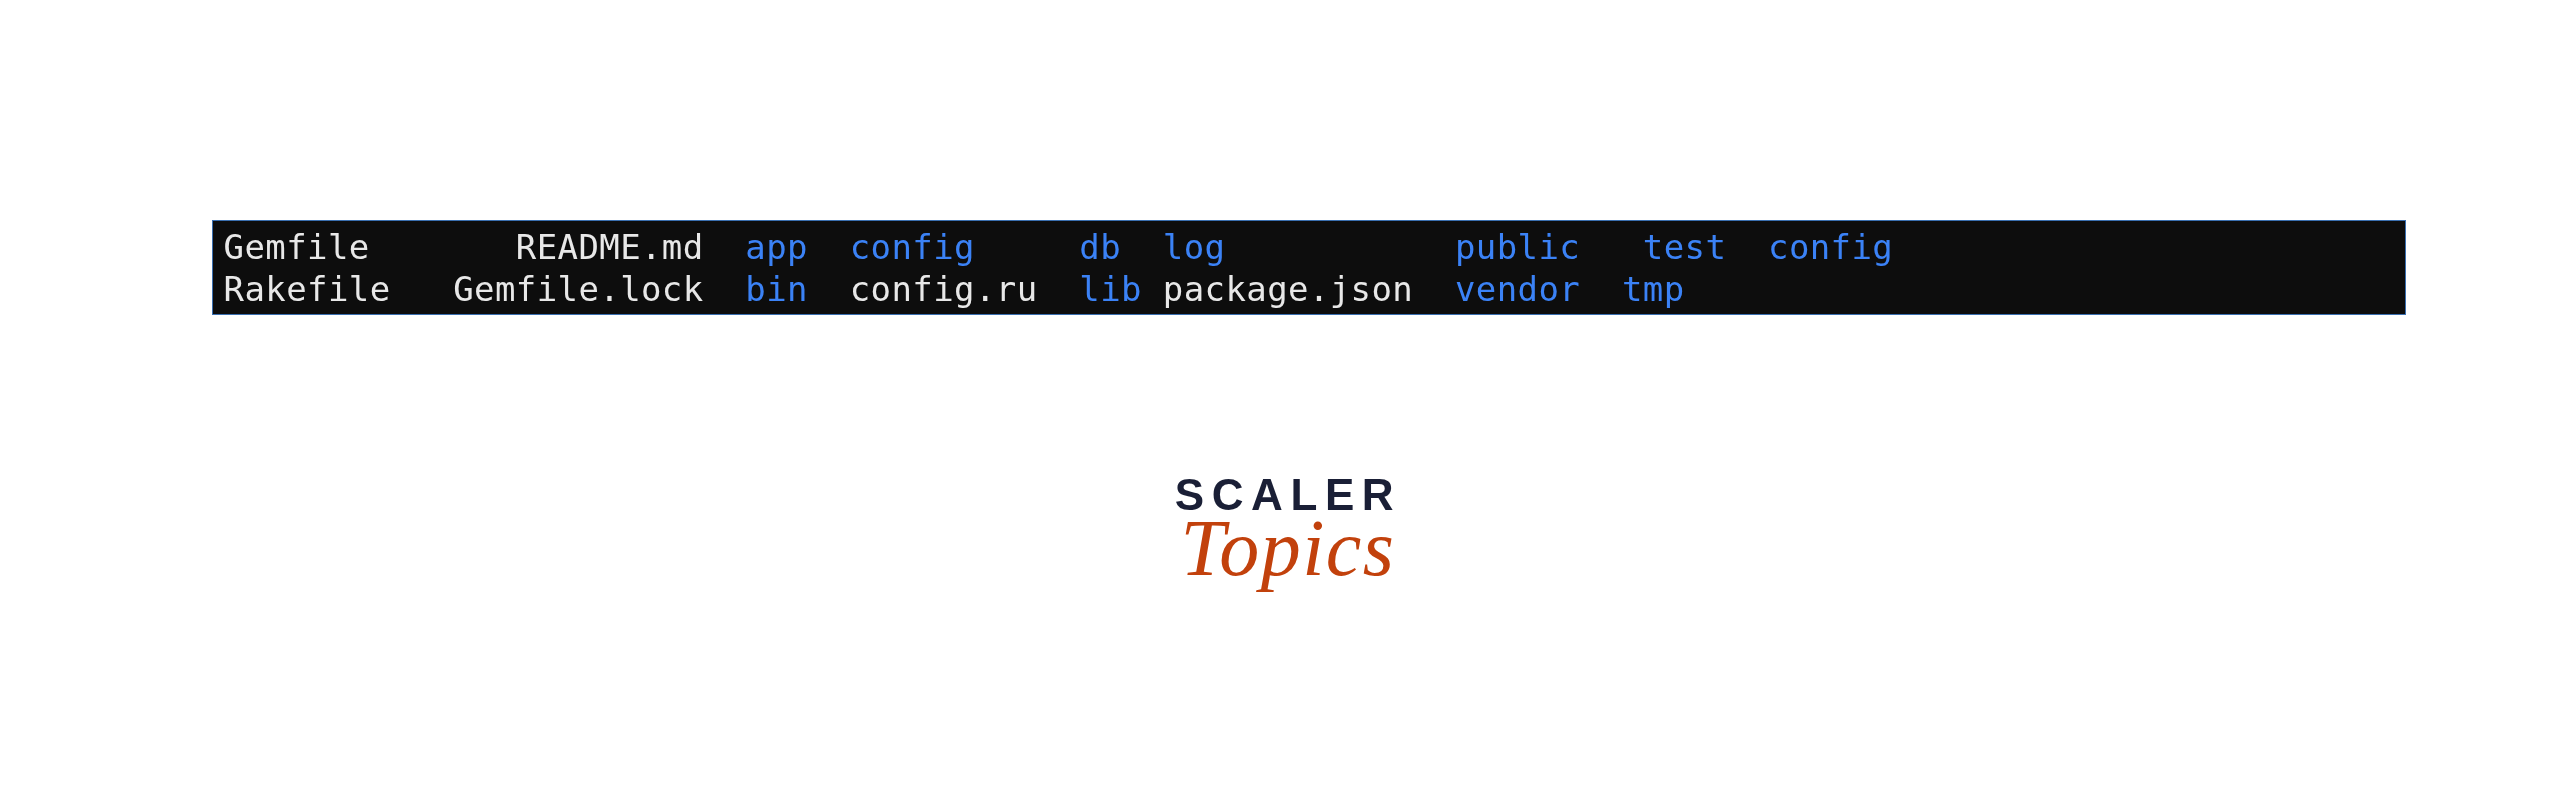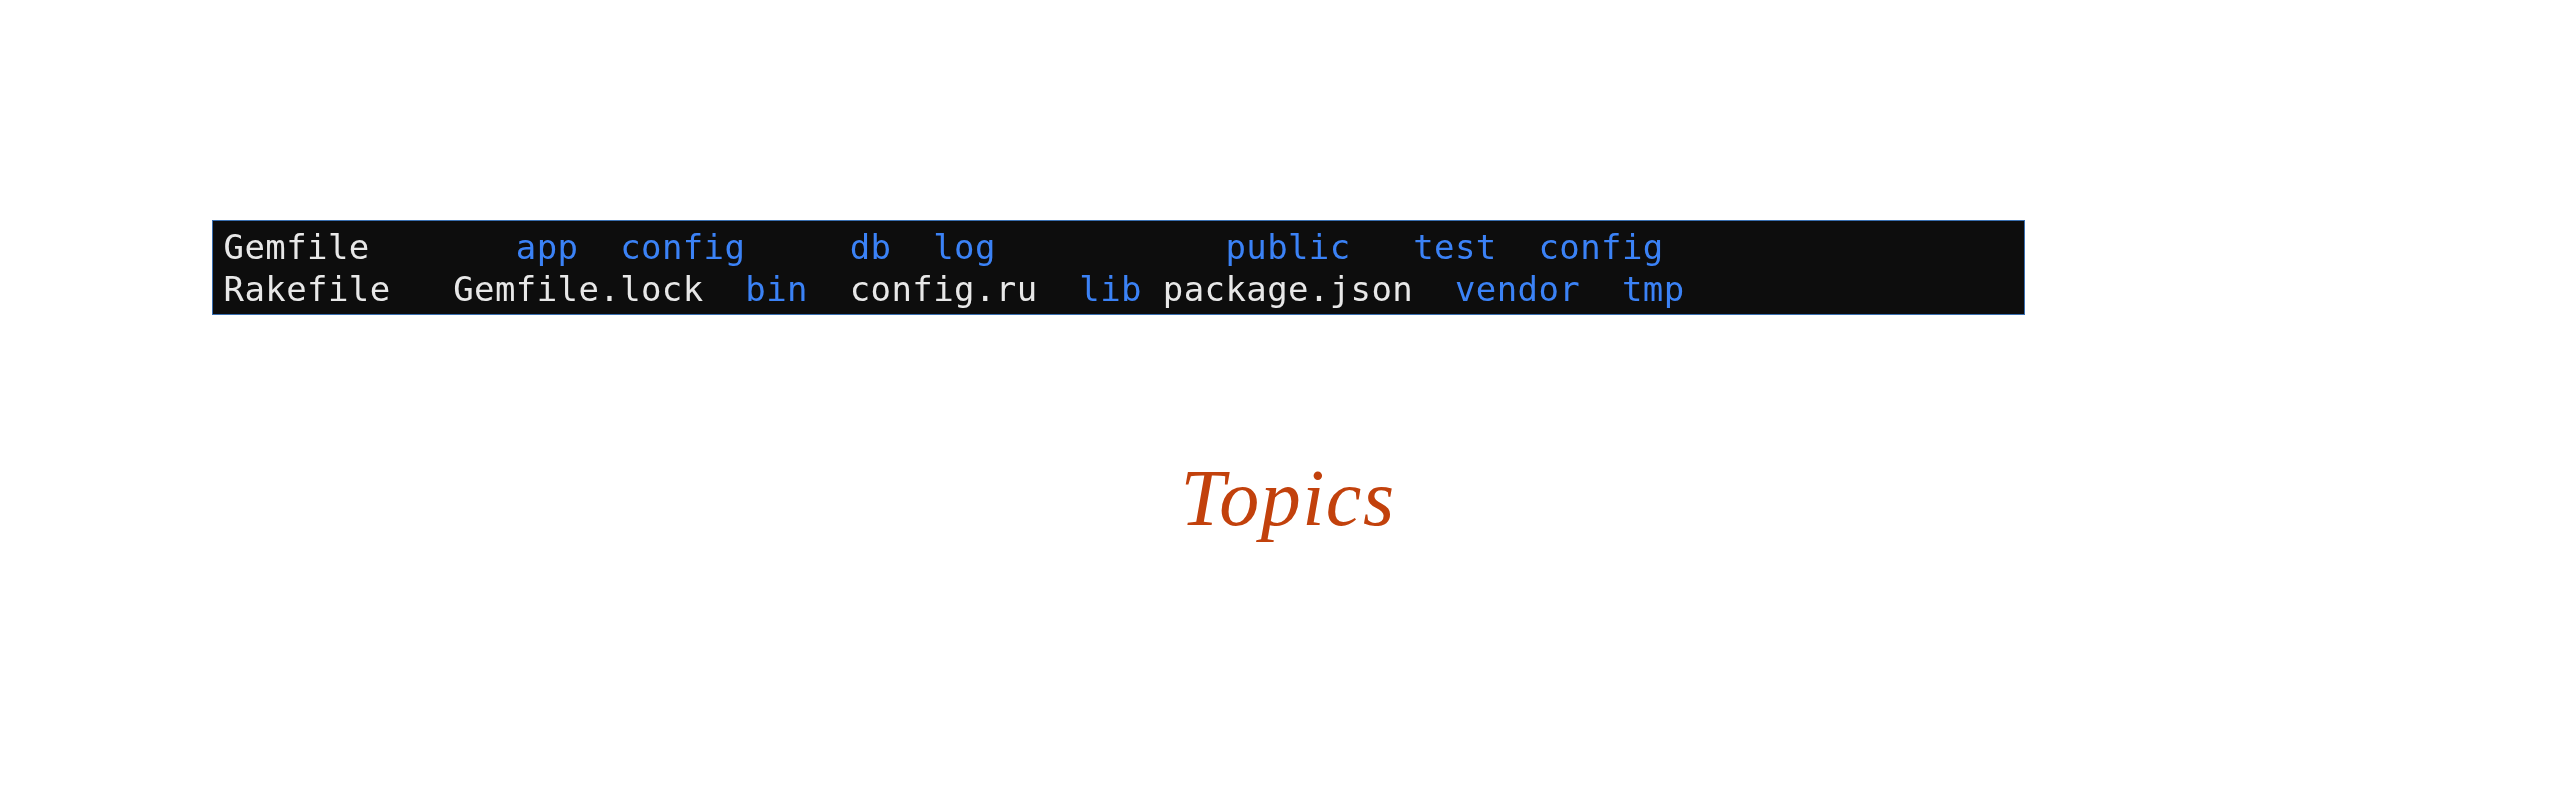--- a/index.html
+++ b/index.html
@@ -11,21 +11,21 @@
       background: #ffffff;
       width: 2576px;
       height: 802px;
       position: relative;
       font-family: 'Menlo', 'Monaco', 'Consolas', monospace;
     }
     .terminal-window {
       position: absolute;
       left: 212px;
       top: 220px;
-      width: 1813px;
+      width: 2194px;
       background: #0d0d0d;
       border: 1.5px solid #3a6fb0;
       padding: 4.5px 10.6px 3px 10.6px;
       overflow: hidden;
     }
     .terminal-row {
       display: flex;
       font-size: 34px;
       line-height: 1.25;
       letter-spacing: 0.4px;
@@ -62,21 +62,22 @@
       margin-top: -16.7px;
       font-weight: 500;
       letter-spacing: 1.5px;
     }
   </style>
 </head>
 <body>
 
 <div class="terminal-window">
   <div id="terminal-content">
-      <div class="terminal-row"><span class="file">Gemfile       </span><span class="dir">app  </span><span class="dir">config     </span><span class="dir">db  </span><span class="dir">log           </span><span class="dir">public   </span><span class="dir">test  </span><span class="dir">config</span></div>
+      <div class="terminal-row"><span class="file">Gemfile       </span><span class="file">README.md  </span><span class="dir">app  </span><span class="dir">config     </span><span class="dir">db  </span><span class="dir">log           </span><span class="dir">public   </span><span class="dir">test  </span><span class="dir">config</span></div>
       <div class="terminal-row"><span class="file">Rakefile   </span><span class="file">Gemfile.lock  </span><span class="dir">bin  </span><span class="file">config.ru  </span><span class="dir">lib </span><span class="file">package.json  </span><span class="dir">vendor  </span><span class="dir">tmp   </span></div>
     </div>
 </div>
 
 <div class="logo-container">
+  <div class="logo-scaler">SCALER</div>
   <div class="logo-topics">Topics</div>
 </div>
 
 
 </body></html>

